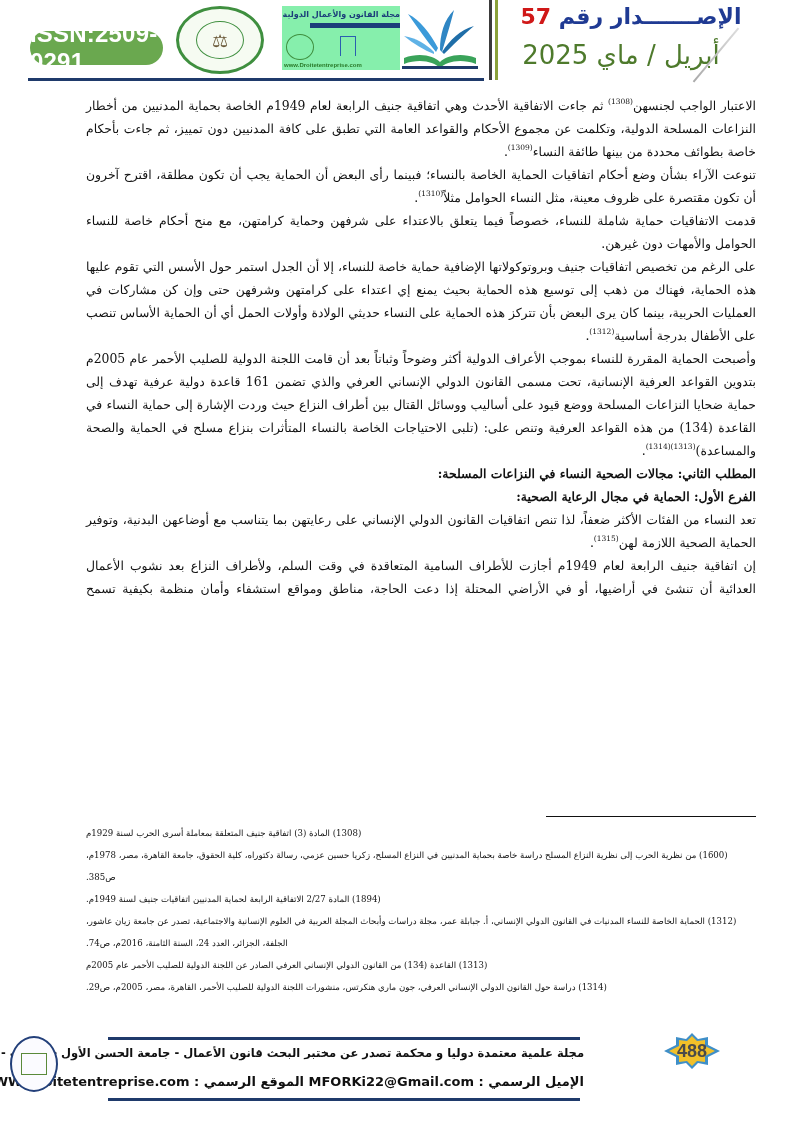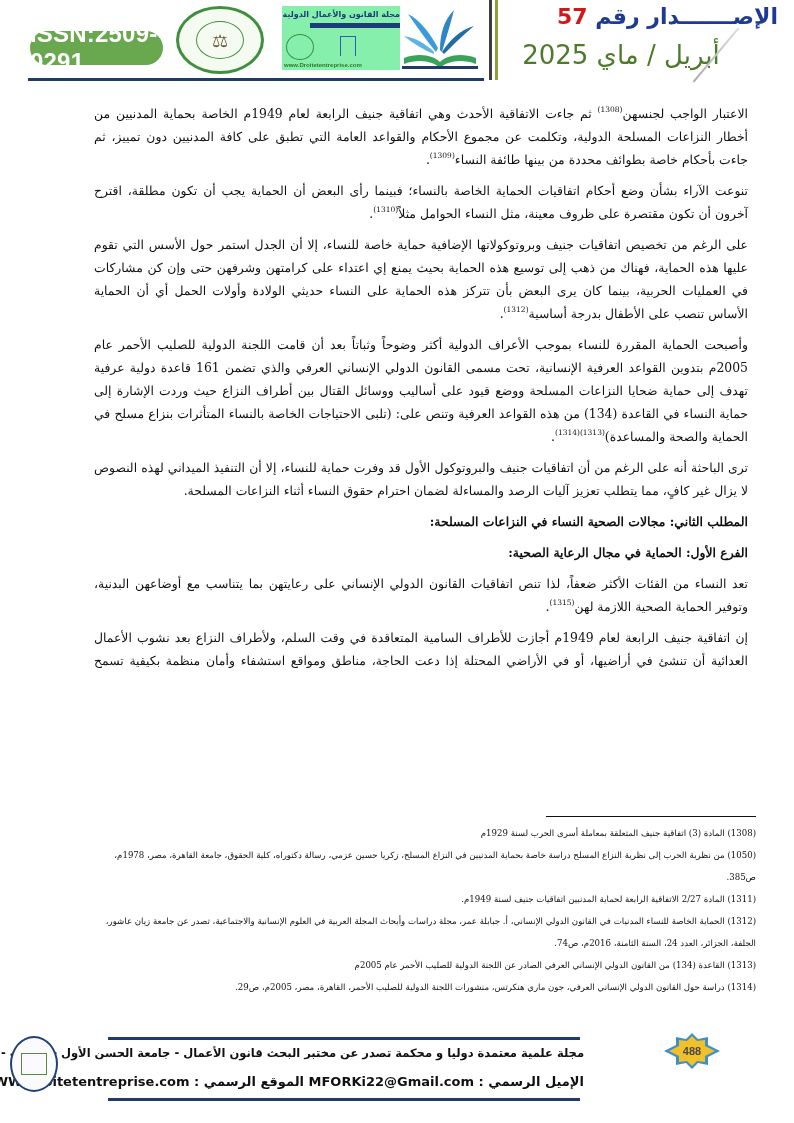--- a/index.html
+++ b/index.html
@@ -26,58 +26,58 @@
   }
   .journal-logo .jt { position: absolute; right: 0; top: 4px; font-size: 8px; color: #1c3d7a; direction: rtl; white-space: nowrap; font-weight: bold; }
   .journal-logo .bar { position: absolute; left: 28px; right: 0; top: 17px; height: 5px; background: #1c3d7a; }
   .journal-logo .mini-seal { position: absolute; left: 4px; top: 28px; width: 28px; height: 26px; border: 1.5px solid #3f8f3f; border-radius: 50%; }
   .journal-logo .castle { position: absolute; left: 58px; top: 30px; width: 16px; height: 20px; border: 1.5px solid #2b5fb0; border-bottom: none; }
   .journal-logo .url { position: absolute; left: 2px; bottom: 2px; font-size: 6px; color: #2a7a2a; font-weight: bold; font-family: "Liberation Sans", sans-serif; }
   .book-logo { position: absolute; left: 400px; top: 8px; width: 80px; height: 64px; }
   .vsep1 { position: absolute; left: 489px; top: 0; width: 3px; height: 80px; background: #3b3b3b; }
   .vsep2 { position: absolute; left: 495px; top: 0; width: 3px; height: 80px; background: #8aa13a; }
   .issue-line {
-    position: absolute; left: 520px; top: 4px; width: 222px; direction: rtl; 
-    font-size: 22px; font-weight: bold; color: #1f3a93; white-space: nowrap; margin-left: 36px;
+    position: absolute; left: 520px; top: 4px; width: 222px; direction: rtl; text-align: center;
+    font-size: 22px; font-weight: bold; color: #1f3a93; white-space: nowrap;
   }
   .issue-line .num { color: #d01818; }
   .date-line {
     position: absolute; left: 510px; top: 40px; width: 222px; direction: rtl; text-align: center;
     font-size: 26px; font-weight: normal; color: #4e7a2c; white-space: nowrap;
   }
   .diag { position: absolute; left: 715px; top: 20px; width: 2px; height: 70px; background: linear-gradient(#ddd,#aaa); transform: rotate(40deg); }
   .header-rule { position: absolute; left: 28px; top: 78px; width: 456px; height: 3px; background: #1f3a6b; }
 
   
   .content {
     position: absolute; left: 86px; top: 94px; width: 670px;
     direction: rtl; text-align: justify; font-family: "DejaVu Serif", serif;
     font-size: 12.4px; line-height: 23px; color: #111;
   }
-  .content p { margin: 8px; text-align-last: right; }
+  .content p { margin: 0; text-align-last: right; }
   .content .h { font-weight: bold; }
   sup.fn { font-size: 7.5px; vertical-align: 6px; line-height: 0; }
 
   
   .fn-rule { position: absolute; left: 546px; top: 816px; width: 210px; height: 1px; background: #111; }
   .footnotes {
     position: absolute; left: 86px; top: 822px; width: 670px;
-    direction: rtl; text-align: right; font-family: "DejaVu Serif", serif;
+    direction: rtl; text-align: left; font-family: "DejaVu Serif", serif;
     font-size: 8.6px; line-height: 22px; color: #111;
   }
   .footnotes p { margin: 0; }
 
   
   .page-badge {
     position: absolute; left: 664px; top: 1033px; width: 56px; height: 36px;
   }
   .page-badge .num {
     position: absolute; left: 0; top: 0; width: 56px; height: 36px;
     display: flex; align-items: center; justify-content: center;
-    font-family: "Liberation Sans", sans-serif; font-weight: bold; font-size: 11px; color: #4a4a4a;
+    font-family: "Liberation Sans", sans-serif; font-weight: bold; font-size: 18px; color: #4a4a4a;
   }
   .footer-rule-top { position: absolute; left: 108px; top: 1037px; width: 472px; height: 3px; background: #1f3a6b; }
   .footer-rule-bot { position: absolute; left: 108px; top: 1098px; width: 472px; height: 3px; background: #1f3a6b; }
   .footer-line1 {
     position: absolute; left: 100px; top: 1046px; width: 484px; direction: rtl; text-align: right;
     font-size: 11.5px; font-weight: bold; color: #111; white-space: nowrap;
   }
   .footer-line2 {
     position: absolute; left: 100px; top: 1074px; width: 484px; direction: rtl; text-align: right;
     font-size: 13px; font-weight: bold; color: #111; white-space: nowrap;
@@ -130,43 +130,43 @@
 </div>
 
 <div class="content">
   <p>
     <span>الاعتبار الواجب لجنسهن</span><sup class="fn">(1308)</sup><span> ثم جاءت الاتفاقية الأحدث وهي اتفاقية جنيف الرابعة لعام 1949م الخاصة بحماية المدنيين من أخطار النزاعات المسلحة الدولية، وتكلمت عن مجموع الأحكام والقواعد العامة التي تطبق على كافة المدنيين دون تمييز، ثم جاءت بأحكام خاصة بطوائف محددة من بينها طائفة النساء</span><sup class="fn">(1309)</sup><span>.</span>
   </p>
   <p>
     <span>تنوعت الآراء بشأن وضع أحكام اتفاقيات الحماية الخاصة بالنساء؛ فبينما رأى البعض أن الحماية يجب أن تكون مطلقة، اقترح آخرون أن تكون مقتصرة على ظروف معينة، مثل النساء الحوامل مثلاً</span><sup class="fn">(1310)</sup><span>.</span>
   </p>
   <p>
+    <span>قدمت الاتفاقيات حماية شاملة للنساء، خصوصاً فيما يتعلق بالاعتداء على شرفهن وحماية كرامتهن، مع منح أحكام خاصة للنساء الحوامل والأمهات دون غيرهن.</span>
+  </p>
+  <p>
     <span>على الرغم من تخصيص اتفاقيات جنيف وبروتوكولاتها الإضافية حماية خاصة للنساء، إلا أن الجدل استمر حول الأسس التي تقوم عليها هذه الحماية، فهناك من ذهب إلى توسيع هذه الحماية بحيث يمنع إي اعتداء على كرامتهن وشرفهن حتى وإن كن مشاركات في العمليات الحربية، بينما كان يرى البعض بأن تتركز هذه الحماية على النساء حديثي الولادة وأولات الحمل أي أن الحماية الأساس تنصب على الأطفال بدرجة أساسية</span><sup class="fn">(1312)</sup><span>.</span>
   </p>
   <p>
     <span>وأصبحت الحماية المقررة للنساء بموجب الأعراف الدولية أكثر وضوحاً وثباتاً بعد أن قامت اللجنة الدولية للصليب الأحمر عام 2005م بتدوين القواعد العرفية الإنسانية، تحت مسمى القانون الدولي الإنساني العرفي والذي تضمن 161 قاعدة دولية عرفية تهدف إلى حماية ضحايا النزاعات المسلحة ووضع قيود على أساليب ووسائل القتال بين أطراف النزاع حيث وردت الإشارة إلى حماية النساء في القاعدة (134) من هذه القواعد العرفية وتنص على: (تلبى الاحتياجات الخاصة بالنساء المتأثرات بنزاع مسلح في الحماية والصحة والمساعدة)</span><sup class="fn">(1313)(1314)</sup><span>.</span>
-  </p>
-  <p>
-    <span>ترى الباحثة أنه على الرغم من أن اتفاقيات جنيف والبروتوكول الأول قد وفرت حماية للنساء، إلا أن التنفيذ الميداني لهذه النصوص لا يزال غير كافٍ، مما يتطلب تعزيز آليات الرصد والمساءلة لضمان احترام حقوق النساء أثناء النزاعات المسلحة.</span>
   </p>
   <p class="h">المطلب الثاني: مجالات الصحية النساء في النزاعات المسلحة:</p>
   <p class="h">الفرع الأول: الحماية في مجال الرعاية الصحية:</p>
   <p>
     <span>تعد النساء من الفئات الأكثر ضعفاً، لذا تنص اتفاقيات القانون الدولي الإنساني على رعايتهن بما يتناسب مع أوضاعهن البدنية، وتوفير الحماية الصحية اللازمة لهن</span><sup class="fn">(1315)</sup><span>.</span>
   </p>
   <p style="text-align-last: justify;">
     <span>إن اتفاقية جنيف الرابعة لعام 1949م أجازت للأطراف السامية المتعاقدة في وقت السلم، ولأطراف النزاع بعد نشوب الأعمال العدائية أن تنشئ في أراضيها، أو في الأراضي المحتلة إذا دعت الحاجة، مناطق ومواقع استشفاء وأمان منظمة بكيفية تسمح</span>
   </p>
 </div>
 
 <div class="fn-rule"></div>
 <div class="footnotes">
   <p>(1308) المادة (3) اتفاقية جنيف المتعلقة بمعاملة أسرى الحرب لسنة 1929م</p>
-  <p>(1050) من نظرية الحرب إلى نظرية النزاع المسلح دراسة خاصة بحماية المدنيين في النزاع المسلح، زكريا حسين عزمي، رسالة دكتوراه، كلية الحقوق، جامعة القاهرة، مصر، 1978م، ص385.</p>
-  <p>(1311) المادة 2/27 الاتفاقية الرابعة لحماية المدنيين اتفاقيات جنيف لسنة 1949م.</p>
+  <p>(1600) من نظرية الحرب إلى نظرية النزاع المسلح دراسة خاصة بحماية المدنيين في النزاع المسلح، زكريا حسين عزمي، رسالة دكتوراه، كلية الحقوق، جامعة القاهرة، مصر، 1978م، ص385.</p>
+  <p>(1894) المادة 2/27 الاتفاقية الرابعة لحماية المدنيين اتفاقيات جنيف لسنة 1949م.</p>
   <p>(1312) الحماية الخاصة للنساء المدنيات في القانون الدولي الإنساني، أ. جبابلة عمر، مجلة دراسات وأبحاث المجلة العربية في العلوم الإنسانية والاجتماعية، تصدر عن جامعة زيان عاشور، الجلفة، الجزائر، العدد 24، السنة الثامنة، 2016م، ص74.</p>
   <p>(1313) القاعدة (134) من القانون الدولي الإنساني العرفي الصادر عن اللجنة الدولية للصليب الأحمر عام 2005م</p>
   <p>(1314) دراسة حول القانون الدولي الإنساني العرفي، جون ماري هنكرتس، منشورات اللجنة الدولية للصليب الأحمر، القاهرة، مصر، 2005م، ص29.</p>
 </div>
 
 <div class="page-badge">
   <svg width="56" height="36" viewBox="0 0 56 36">
     <polygon points="28,0 34,6 44,4 44,12 56,18 44,24 44,32 34,30 28,36 22,30 12,32 12,24 0,18 12,12 12,4 22,6" fill="#3f8fc8"></polygon>
     <polygon points="28,3 33,8 41,7 41,13 51,18 41,23 41,29 33,28 28,33 23,28 15,29 15,23 5,18 15,13 15,7 23,8" fill="#f2c029"></polygon>
   </svg>

